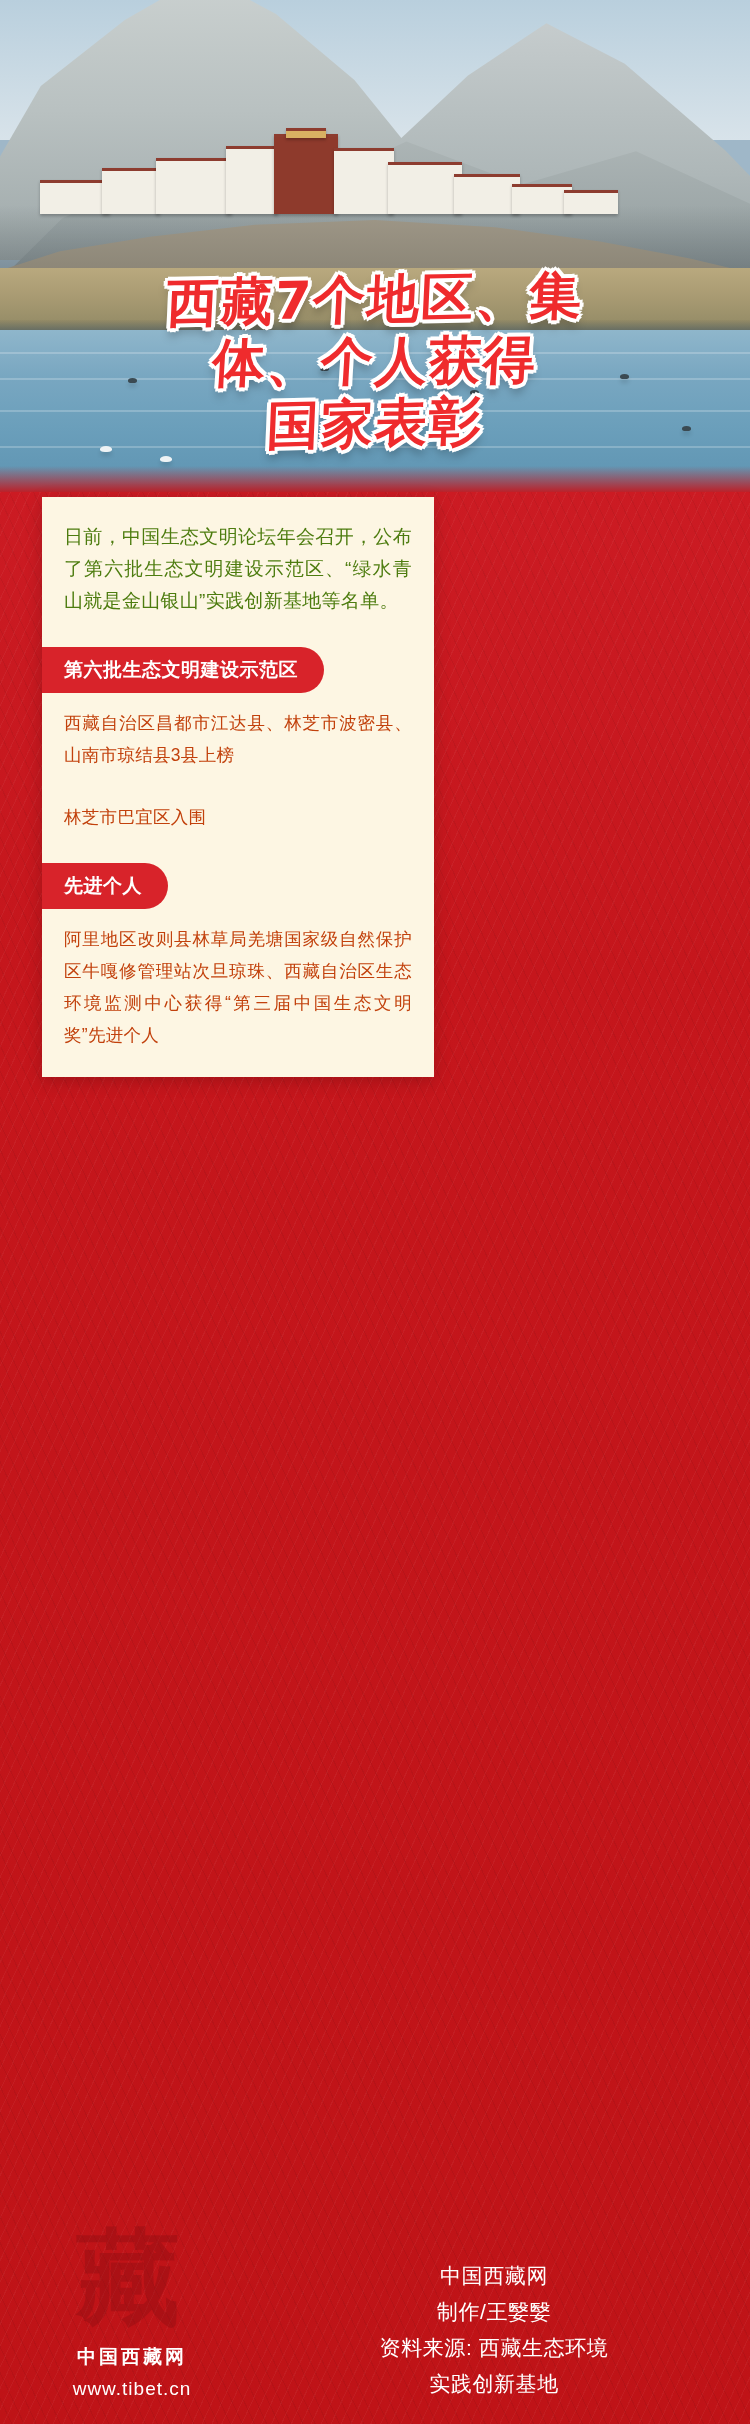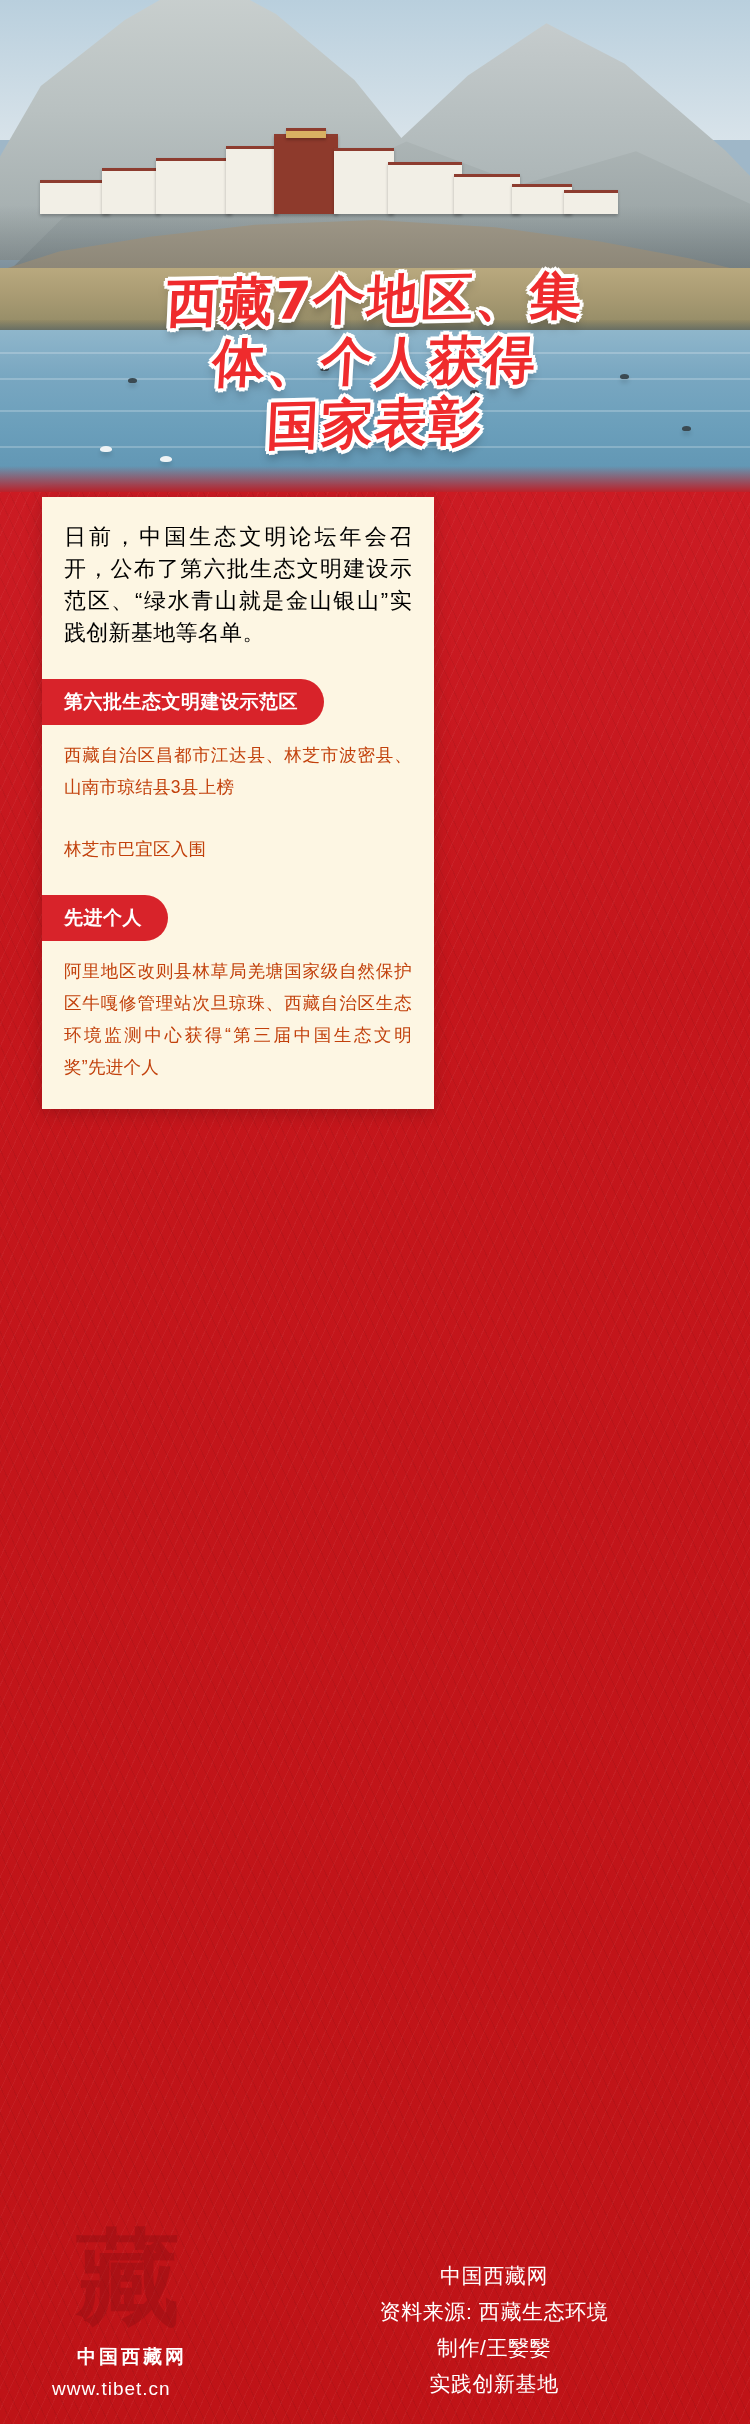--- a/index.html
+++ b/index.html
@@ -132,23 +132,23 @@
   
   .card {
     position: absolute;
     top: 497px; left: 42px;
     width: 392px;
     background: #fdf6e3;
     padding: 24px 0 26px 0;
     box-shadow: 0 4px 16px rgba(0,0,0,.18);
   }
   .para {
-    font-size: 22px;
+    font-size: 19px;
     line-height: 32px;
-    color: #000000;
+    color: #4d7c0f;
     padding: 0 22px;
     text-align: justify;
     letter-spacing: .3px;
   }
   .para + .para { margin-top: 0; }
 
   .ribbon {
     display: inline-block;
     background: #d8232a;
     color: #fff;
@@ -195,21 +195,21 @@
     text-align: center;
     color: #fff;
     font-size: 19px;
     font-weight: bold;
     letter-spacing: 3px;
   }
   .brand-url {
     position: absolute;
     left: 52px; bottom: 24px;
     width: 160px;
-    text-align: left;
+    text-align: center;
     color: #fff;
     font-size: 19px;
     letter-spacing: 1px;
   }
   .credits {
     position: absolute;
     right: 46px; bottom: 22px;
     width: 420px;
     text-align: center;
     color: #fff;
@@ -295,19 +295,19 @@
       <div class="body-text">阿里地区改则县林草局羌塘国家级自然保护区牛嘎修管理站次旦琼珠、西藏自治区生态环境监测中心获得“第三届中国生态文明奖”先进个人</div>
     </div>
   </div>
 
   <div class="footer">
     <div class="seal">藏</div>
     <div class="brand-cn">中国西藏网</div>
     <div class="brand-url">www.tibet.cn</div>
     <div class="credits">
       <div>中国西藏网</div>
+      <div>制作/王嫛嫛</div>
       <div>资料来源: 西藏生态环境</div>
-      <div>制作/王嫛嫛</div>
       <div>实践创新基地</div>
     </div>
   </div>
 
 </div>
 
 </body></html>

